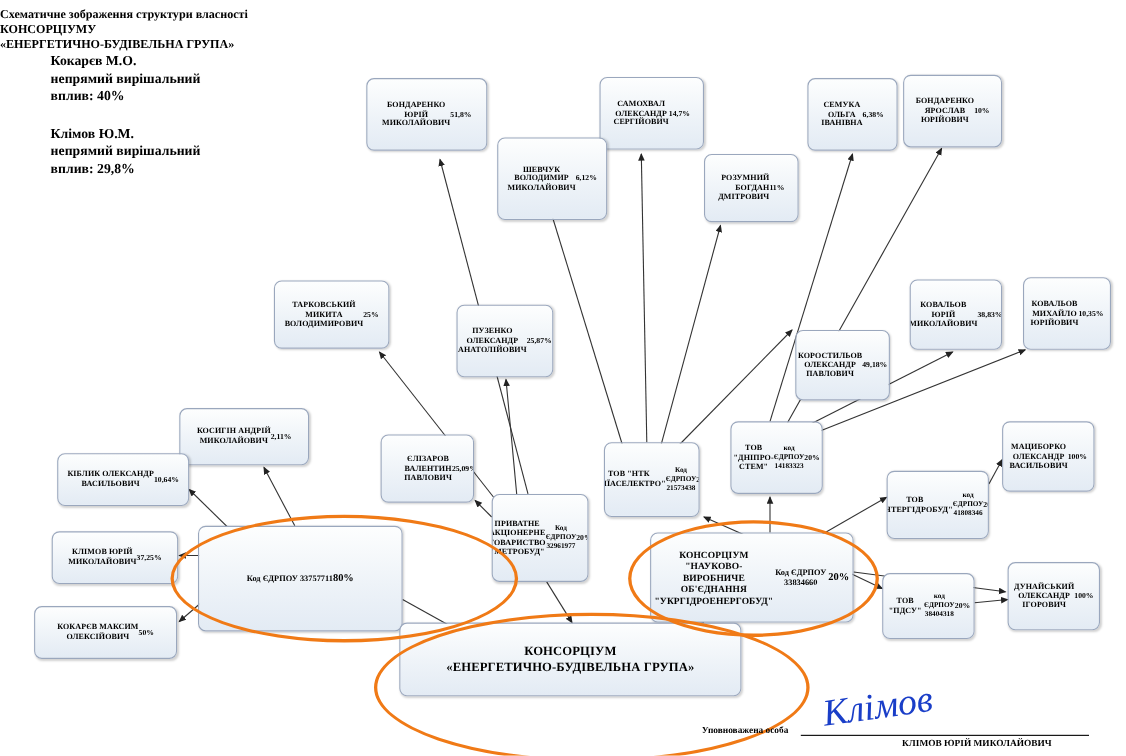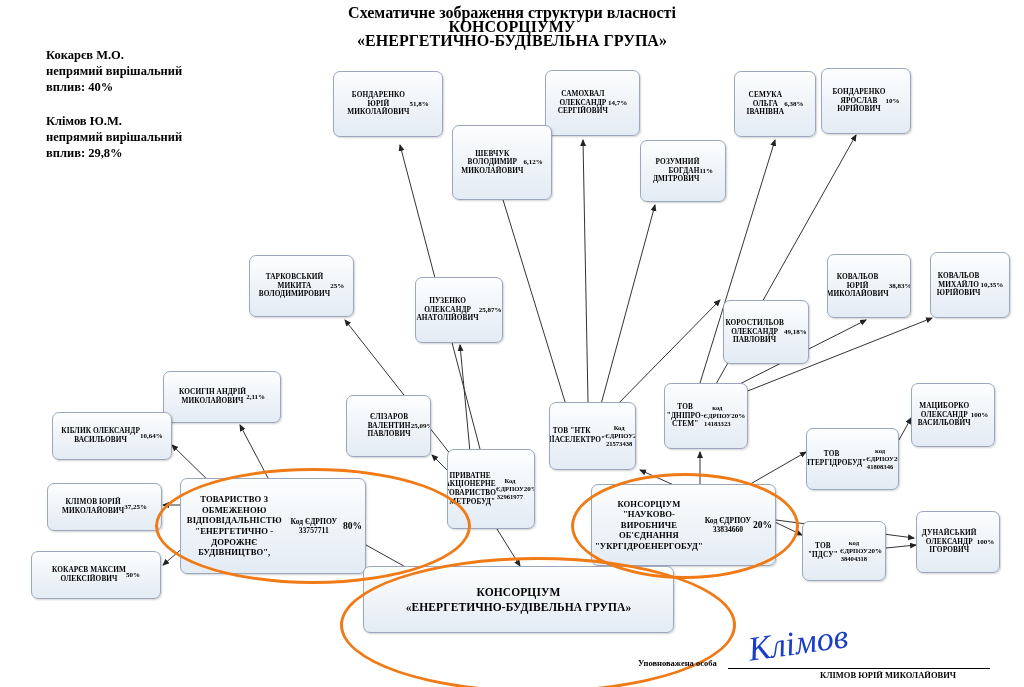--- a/index.html
+++ b/index.html
@@ -19,23 +19,22 @@
     position: absolute;
     left: 0; top: 0;
     width: 1024px;
     height: 687px;
     pointer-events: none;
   }
   .title {
     position: absolute;
     left: 0; right: 0;
     top: 6px;
-    text-align: center;
     font-weight: bold;
-    font-size: 16px;
+    font-size: 11px;
     line-height: 14px;
     color: #000;
   }
   .note {
     position: absolute;
     font-weight: bold;
     font-size: 12.5px;
     line-height: 16px;
     color: #000;
   }
@@ -297,24 +296,20 @@
 ОЛЕКСАНДР
 ІГОРОВИЧ</div>
         <div class="pct">100%</div>
       </div>
       <div class="node" style="left: 31px; top: 551px; width: 130px; height: 48px;">
         <div class="nm" style="white-space: pre-line;">КОКАРЄВ МАКСИМ
 ОЛЕКСІЙОВИЧ</div>
         <div class="pct">50%</div>
       </div>
       <div class="node big" style="left: 180px; top: 478px; width: 186px; height: 96px;">
-        <div class="nm" style="white-space: pre-line;">ТОВАРИСТВО З ОБМЕЖЕНОЮ
-ВІДПОВІДАЛЬНІСТЮ
-"ЕНЕРГЕТИЧНО - ДОРОЖНЄ
-БУДІВНИЦТВО",</div>
         <div class="code" style="white-space: pre-line;">Код ЄДРПОУ 33757711</div>
         <div class="pct">80%</div>
       </div>
       <div class="node big" style="left: 591px; top: 484px; width: 185px; height: 82px;">
         <div class="nm" style="white-space: pre-line;">КОНСОРЦІУМ "НАУКОВО-
 ВИРОБНИЧЕ ОБ'ЄДНАННЯ
 "УКРГІДРОЕНЕРГОБУД"</div>
         <div class="code" style="white-space: pre-line;">Код ЄДРПОУ 33834660</div>
         <div class="pct">20%</div>
       </div>

